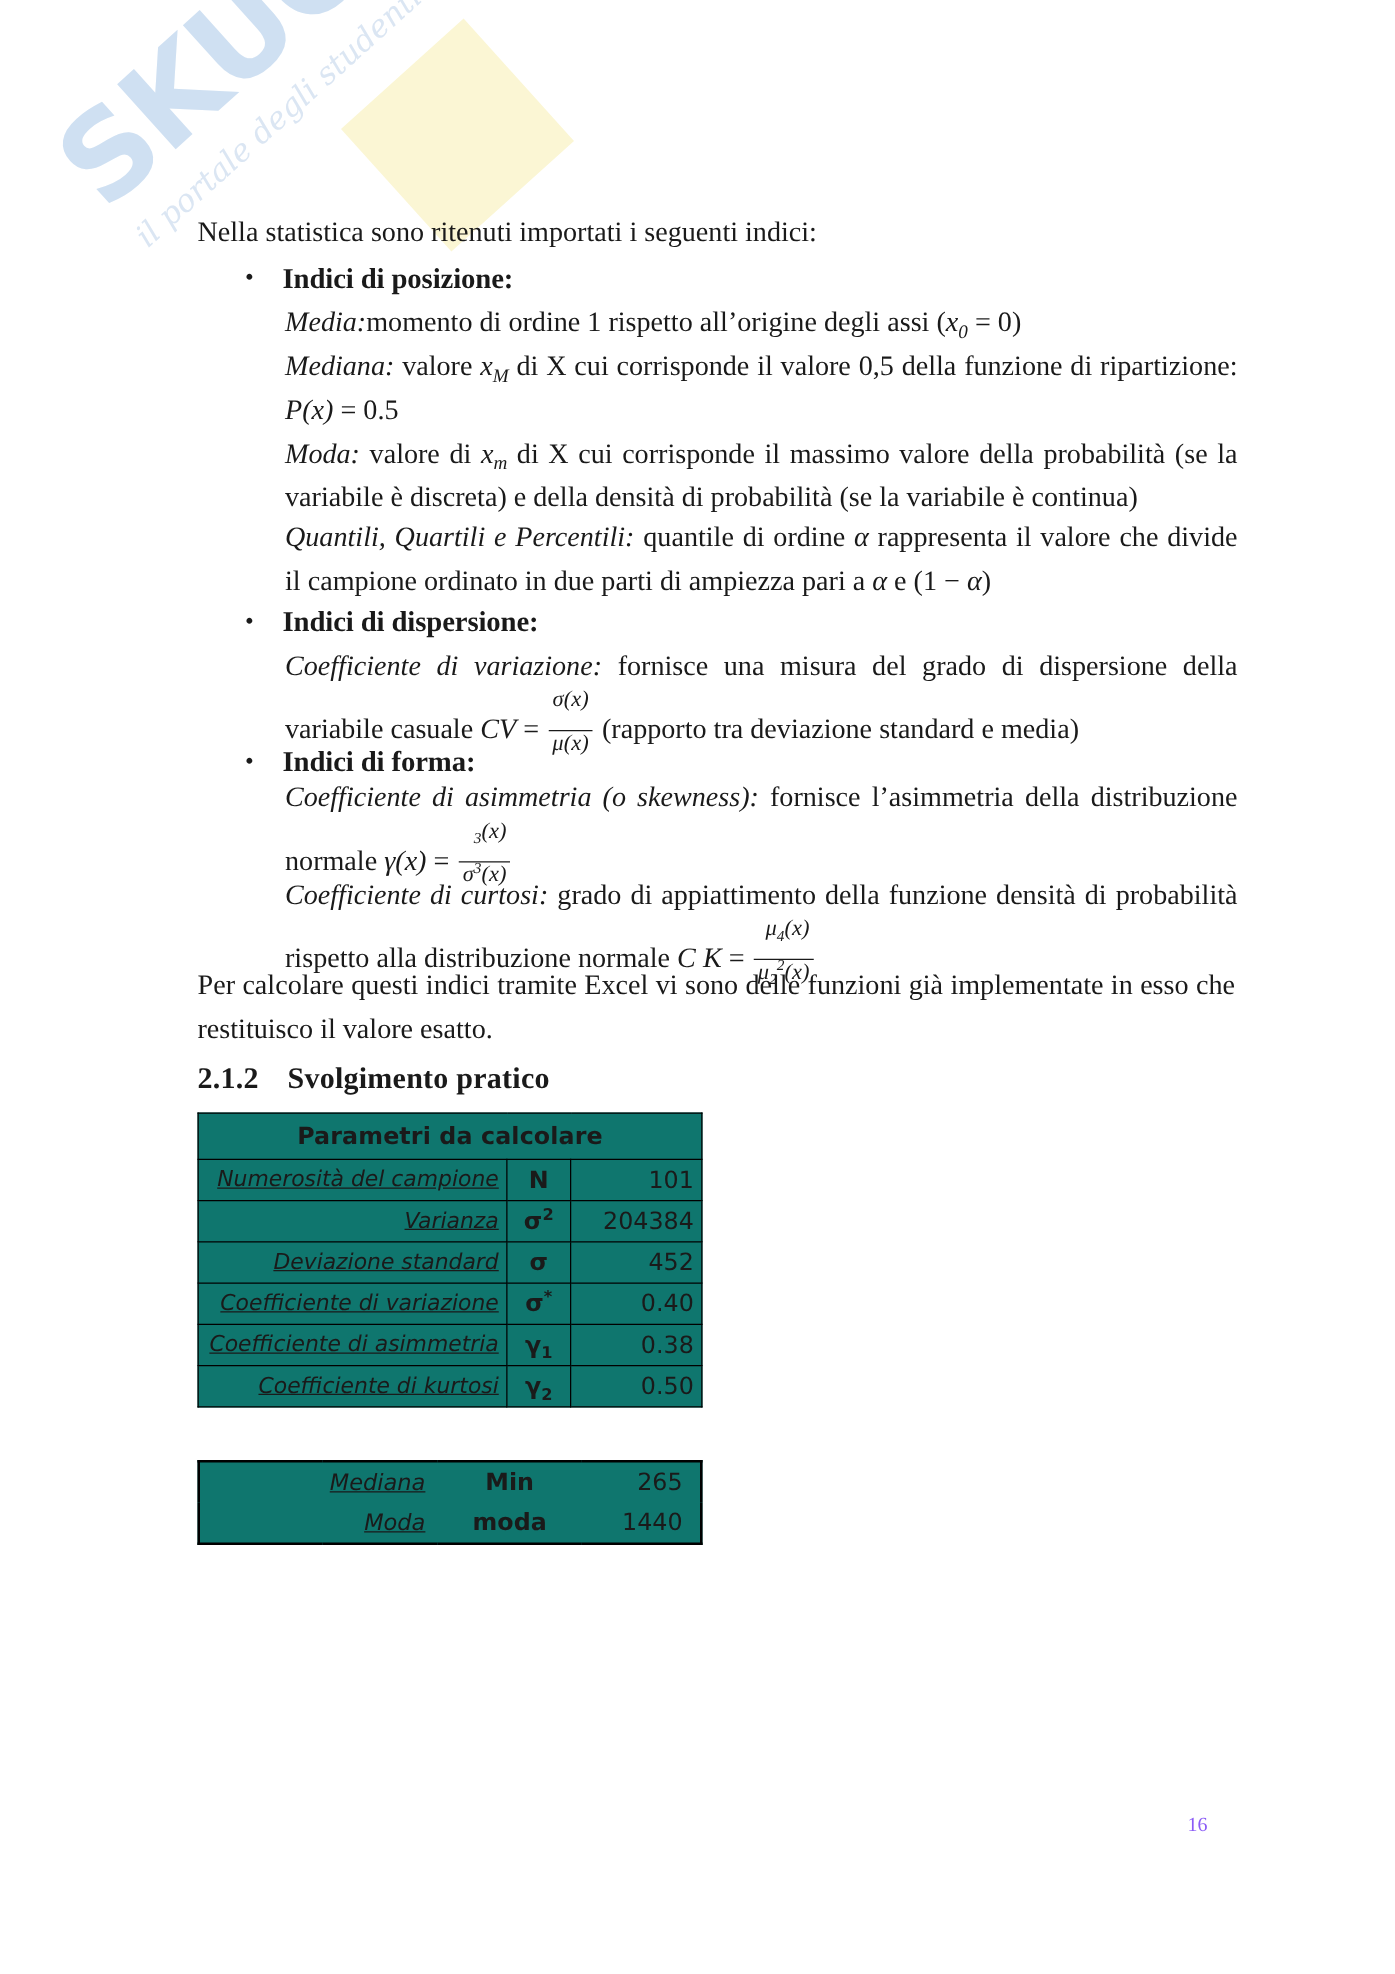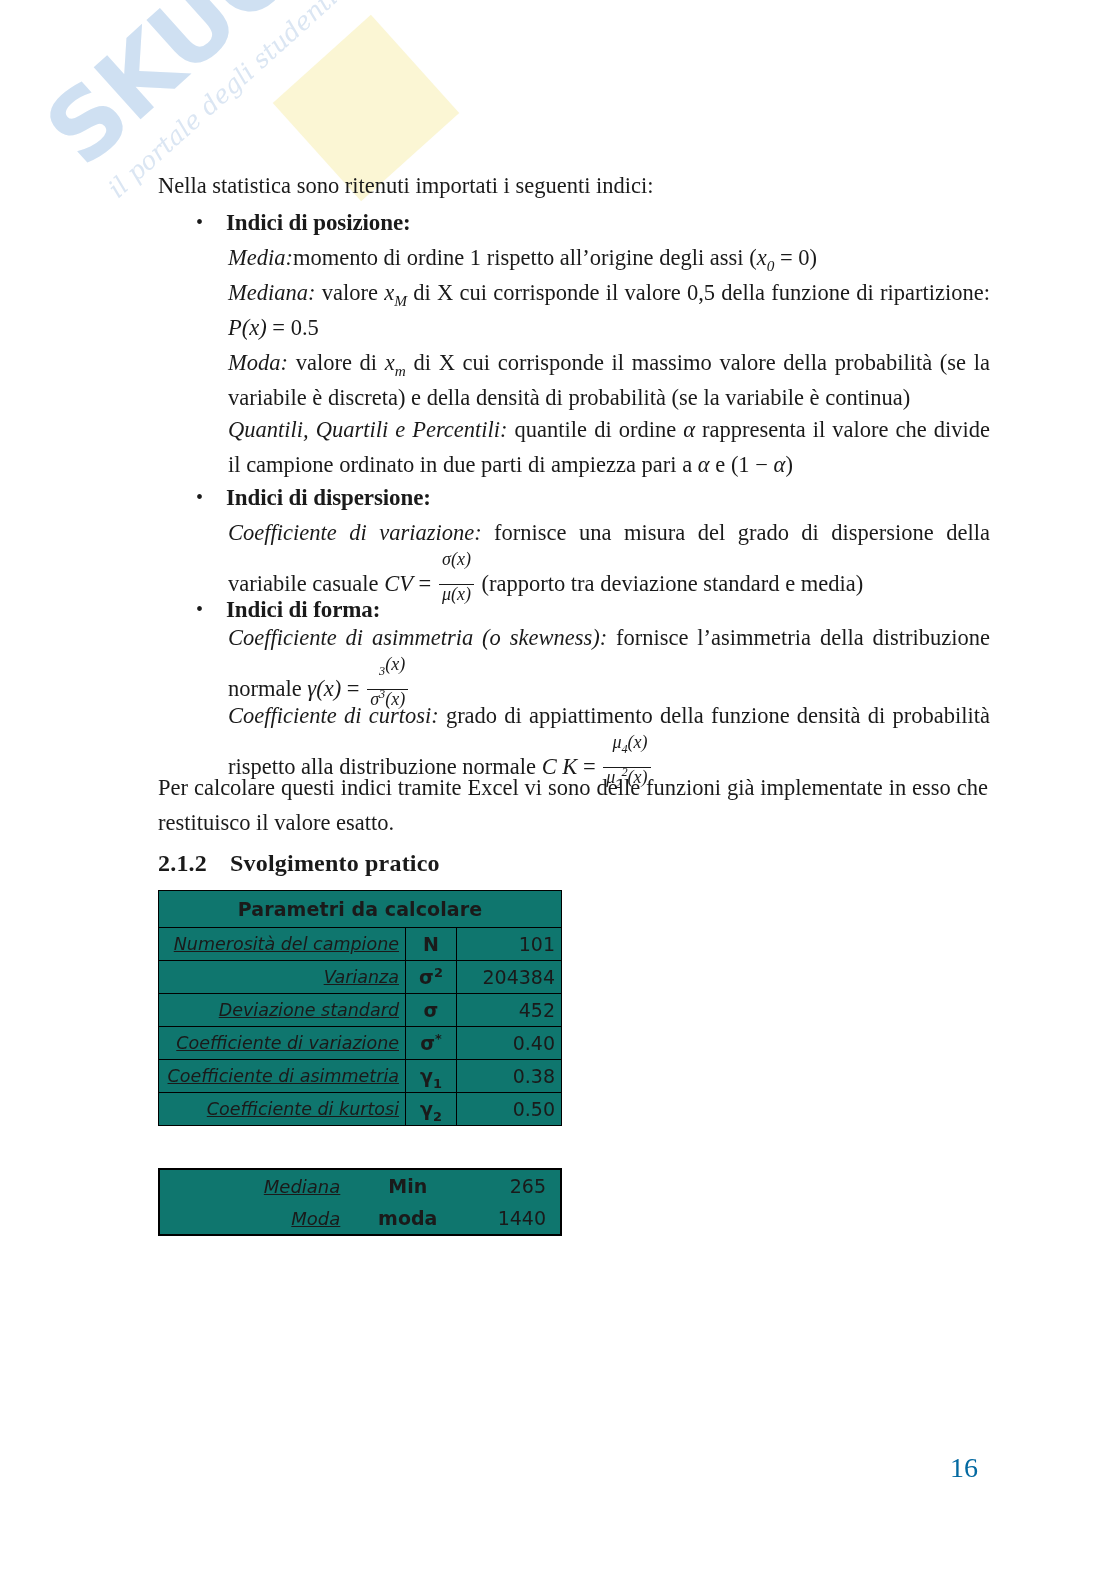--- a/index.html
+++ b/index.html
@@ -229,22 +229,22 @@
     width: 78px;
     padding-right: 14px;
   }
   #table-minmax .spacer { width: 96px; }
 
   
   #page-number {
     position: absolute;
     left: 950px;
     top: 1452px;
-    font-size: 28px;
-    color: #0369a1;
+    font-size: 16px;
+    color: #8b5cf6;
     font-family: "Liberation Serif", serif;
   }
 </style>
 </head>
 <body>
 
 <div id="watermark">
   <div class="wm-badge"></div>
   <div class="wm-rot">
     <div class="wm-logo"><span>SKUOLA</span></div>

